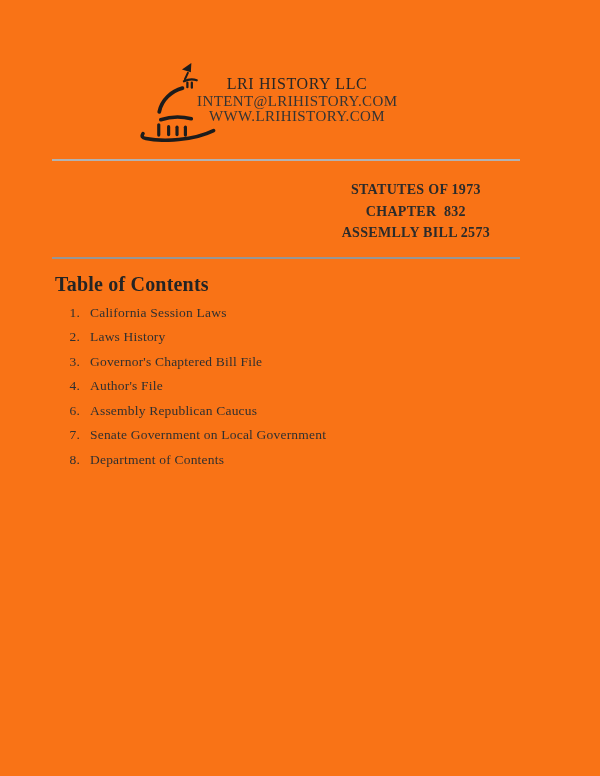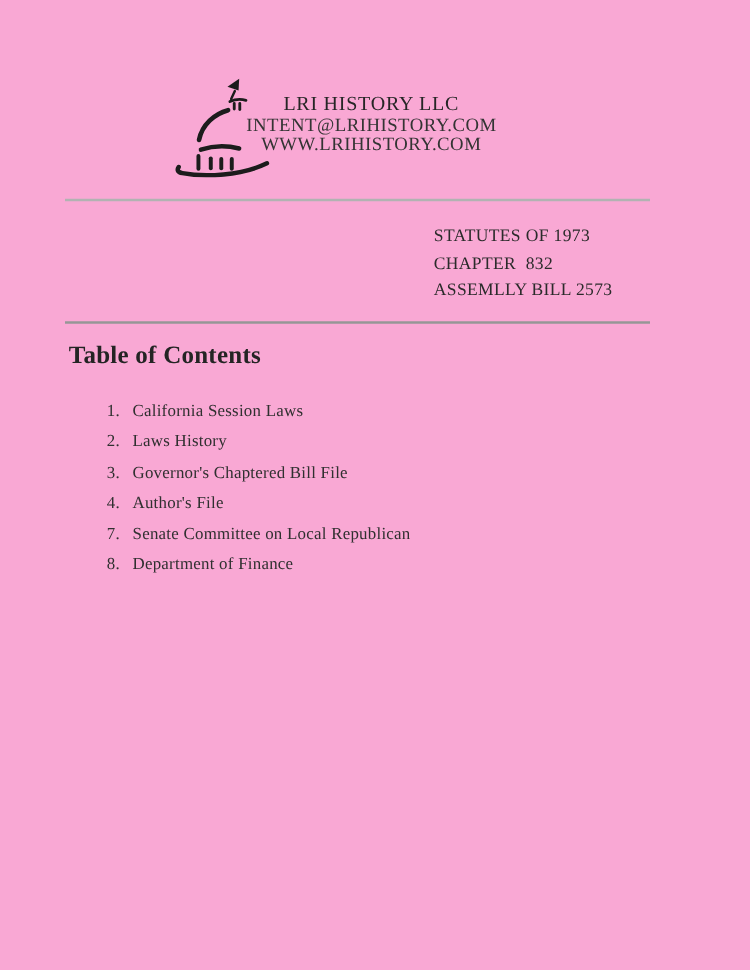--- a/index.html
+++ b/index.html
@@ -4,21 +4,21 @@
 <style>
   html, body {
     margin: 0;
     padding: 0;
     background: #ffffff;
   }
   .page {
     position: relative;
     width: 600px;
     height: 776px;
-    background: #f9a8d4;
+    background: #f97316;
     font-family: "Liberation Serif", "DejaVu Serif", serif;
     color: #2e2e2e;
     overflow: hidden;
   }
 
   
   .logo {
     position: absolute;
     left: 139px;
     top: 61px;
@@ -55,22 +55,22 @@
     width: 468px;
   }
   .rule-top { top: 159px; height: 2px; background: #b2b2b2; }
   .rule-bottom { top: 257px; height: 1.5px; background: #969696; }
 
   
   .title-block {
     position: absolute;
     top: 179px;
     right: 110px;
-    text-align: left;
-    font-weight: normal;
+    text-align: center;
+    font-weight: bold;
     font-size: 14px;
     line-height: 21.5px;
     color: #2b2b2b;
     letter-spacing: 0.3px;
   }
   .title-block div { white-space: pre; }
 
   
   .toc-heading {
     position: absolute;
@@ -78,21 +78,21 @@
     top: 273px;
     font-weight: bold;
     font-size: 20px;
     color: #242424;
     letter-spacing: 0.2px;
   }
   .toc-list {
     position: absolute;
     left: 62px;
     top: 301px;
-    margin: 16px;
+    margin: 0;
     padding: 0;
     list-style: none;
     font-size: 13.5px;
     letter-spacing: 0.2px;
     color: #303030;
   }
   .toc-list li {
     line-height: 24.45px;
     white-space: nowrap;
   }
@@ -149,20 +149,23 @@
     <li>
       <span class="toc-num">2.</span><span>Laws History</span>
     </li>
     <li>
       <span class="toc-num">3.</span><span>Governor's Chaptered Bill File</span>
     </li>
     <li>
       <span class="toc-num">4.</span><span>Author's File</span>
     </li>
     <li>
-      <span class="toc-num">7.</span><span>Senate Committee on Local Republican</span>
+      <span class="toc-num">6.</span><span>Assembly Republican Caucus</span>
     </li>
     <li>
-      <span class="toc-num">8.</span><span>Department of Finance</span>
+      <span class="toc-num">7.</span><span>Senate Government on Local Government</span>
+    </li>
+    <li>
+      <span class="toc-num">8.</span><span>Department of Contents</span>
     </li>
   </ol>
 
 </div>
 
 </body></html>

